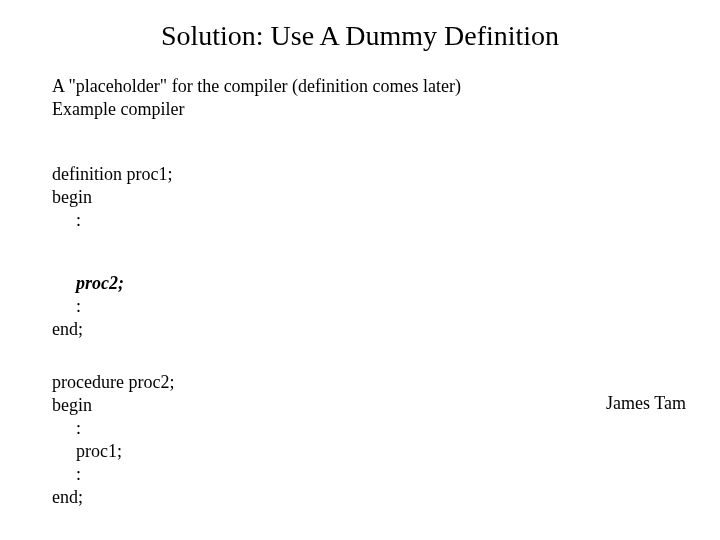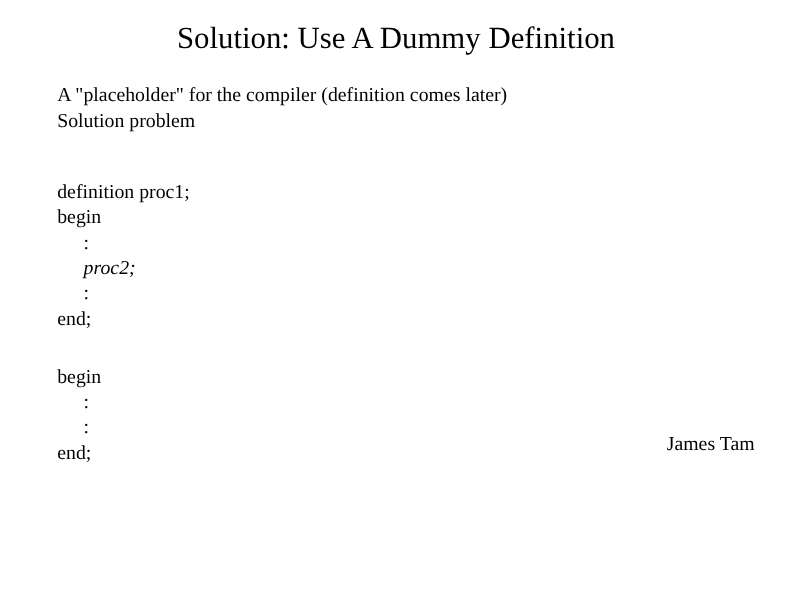--- a/index.html
+++ b/index.html
@@ -30,55 +30,57 @@
   .body {
     position: absolute;
     top: 75px;
     left: 52px;
     width: 600px;
     font-size: 18px;
     line-height: 1.28;
   }
   .line { white-space: pre; }
   .indent1 { padding-left: 24px; }
-  .bolditalic { font-weight: normal; font-style: italic; }
+  .bolditalic { font-weight: bold; font-style: italic; margin-top: 40px; }
   .gap { height: 42px; }
   .gap-mid { height: 30px; }
   .footer {
     position: absolute;
     right: 34px;
     bottom: 14px;
     font-size: 18px;
   }
 </style>
 </head>
 <body>
 
 <div class="slide">
 
   <div class="title">Solution: Use A Dummy Definition</div>
 
   <div class="body">
 
     <div class="line">A "placeholder" for the compiler (definition comes later)</div>
-    <div class="line">Solution problem</div>
+    <div class="line">Example compiler</div>
 
     <div class="gap"></div>
 
     <div class="line">definition proc1;</div>
     <div class="line">begin</div>
     <div class="line indent1">:</div>
     <div class="line indent1 bolditalic">proc2;</div>
     <div class="line indent1">:</div>
     <div class="line">end;</div>
 
     <div class="gap-mid"></div>
 
+    <div class="line">procedure proc2;</div>
     <div class="line">begin</div>
     <div class="line indent1">:</div>
+    <div class="line indent1">proc1;</div>
     <div class="line indent1">:</div>
     <div class="line">end;</div>
 
   </div>
 
   <div class="footer">James Tam</div>
 
 </div>
 
 </body></html>

